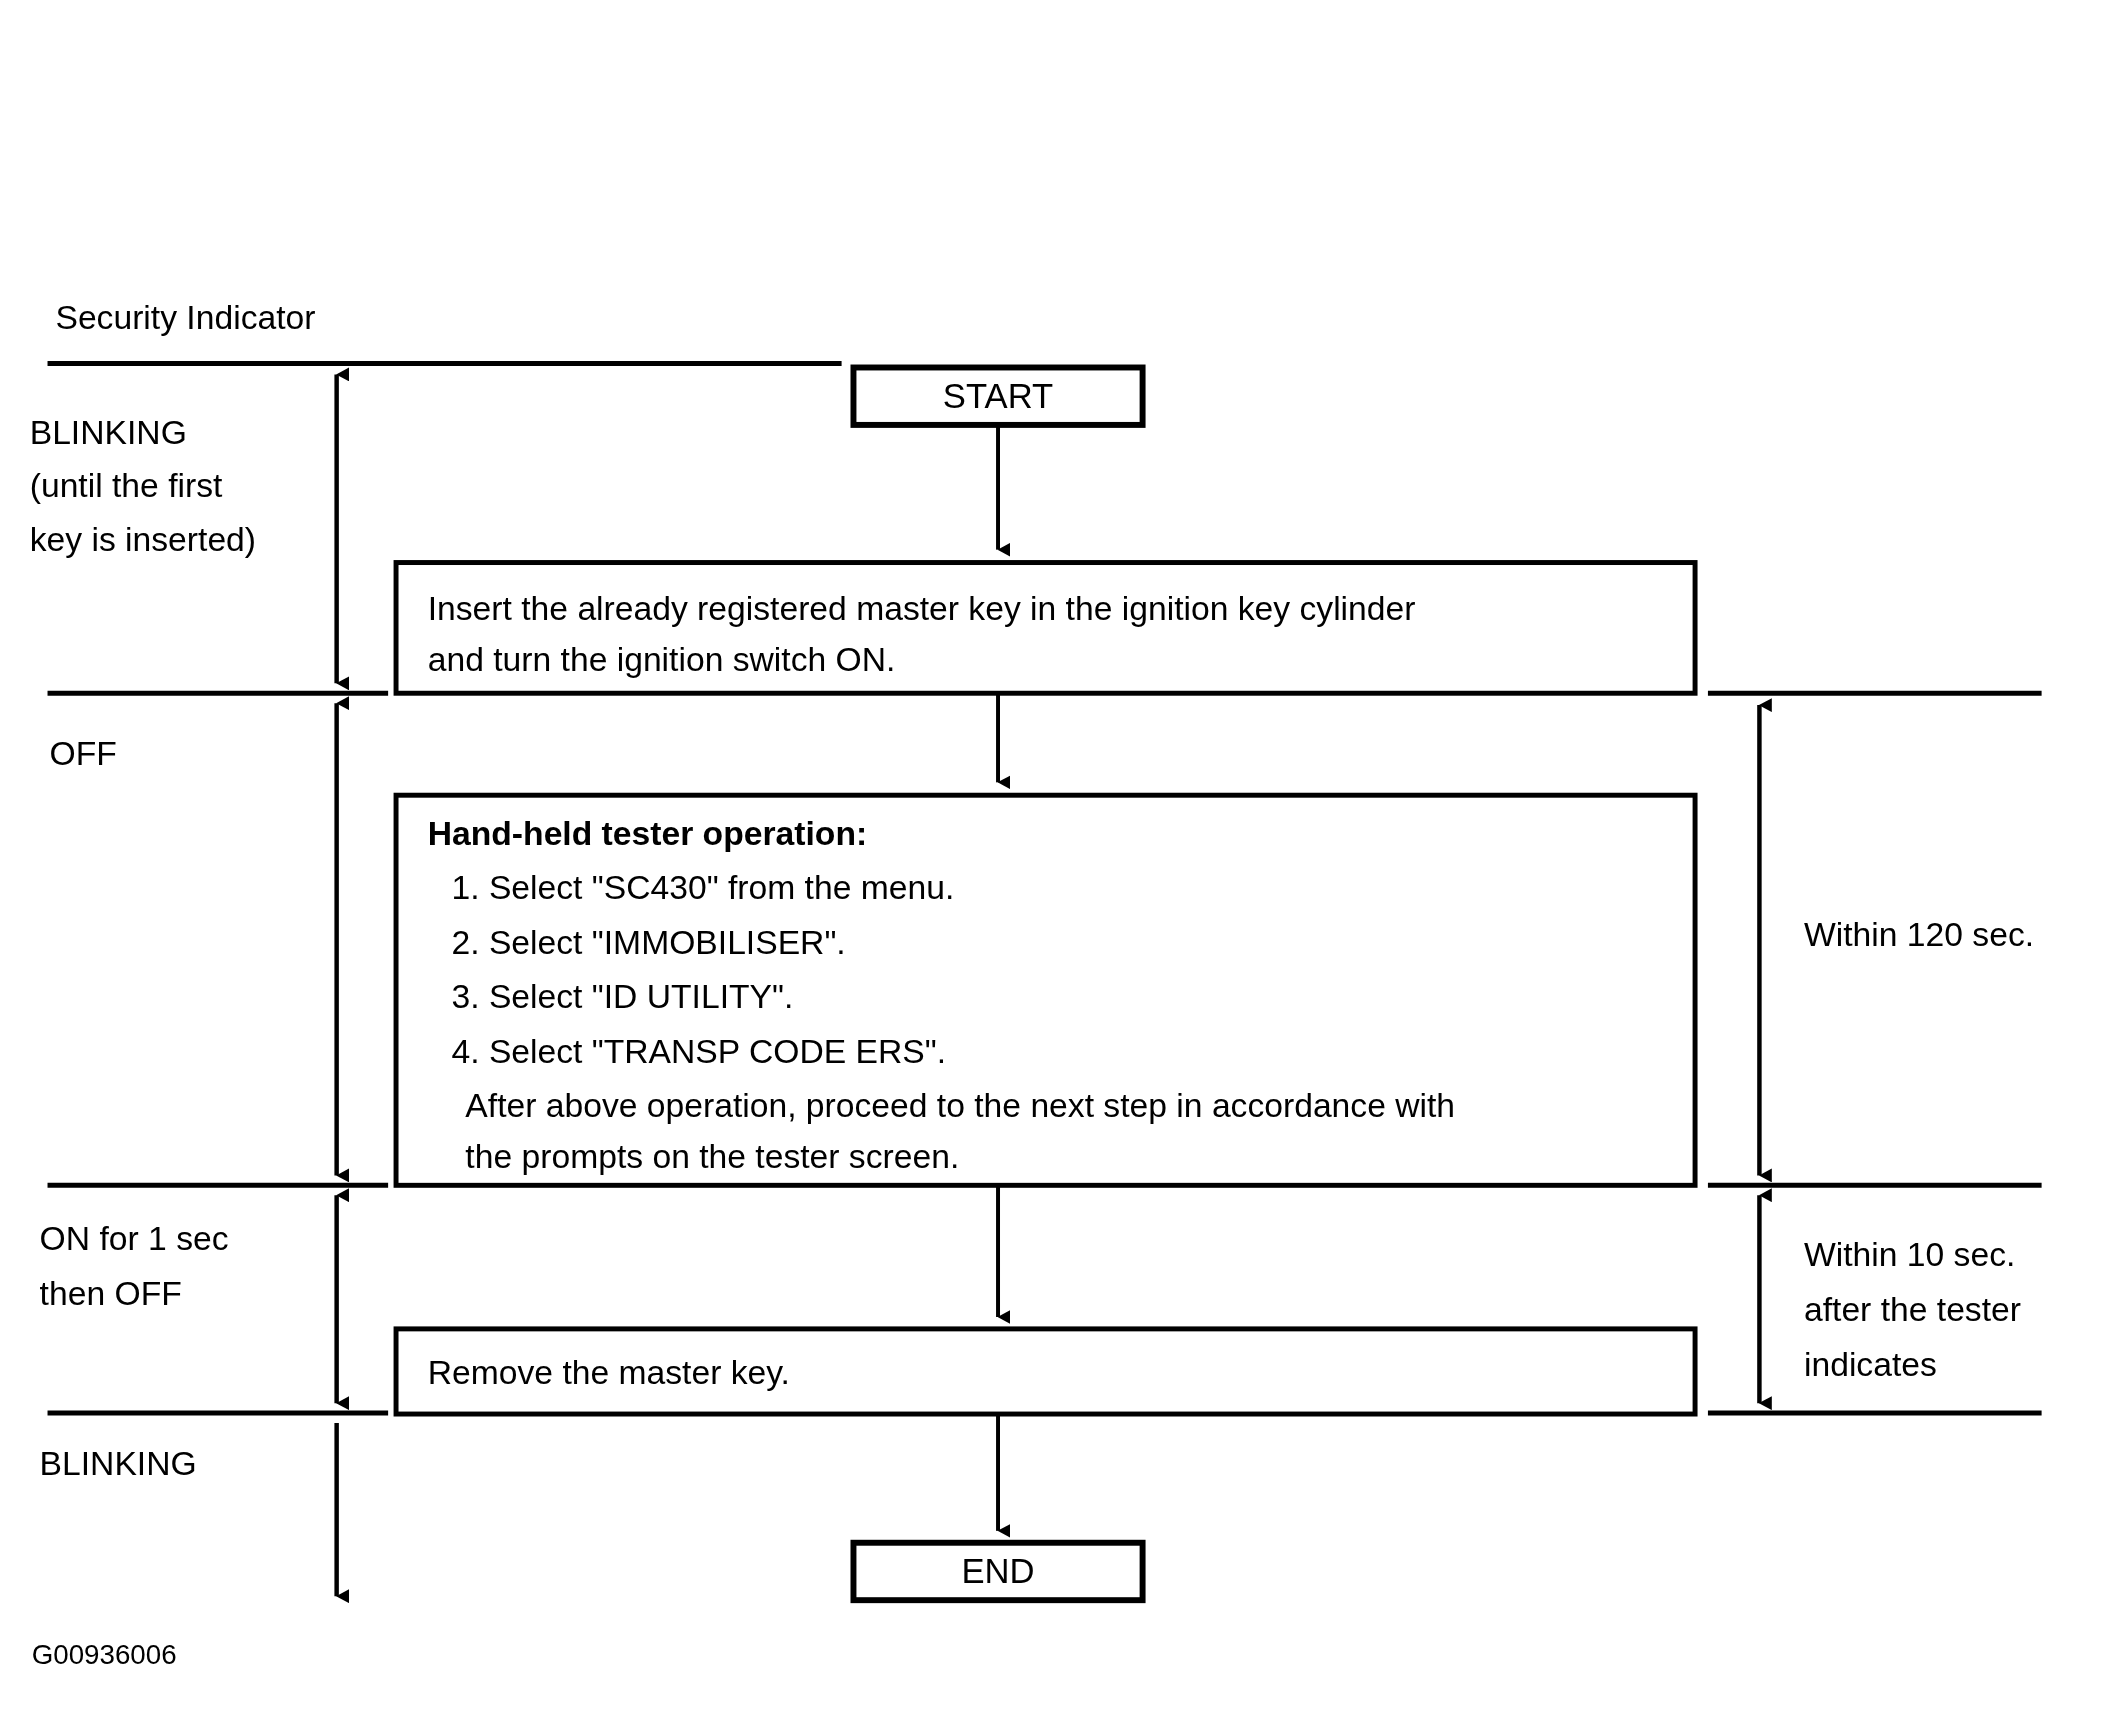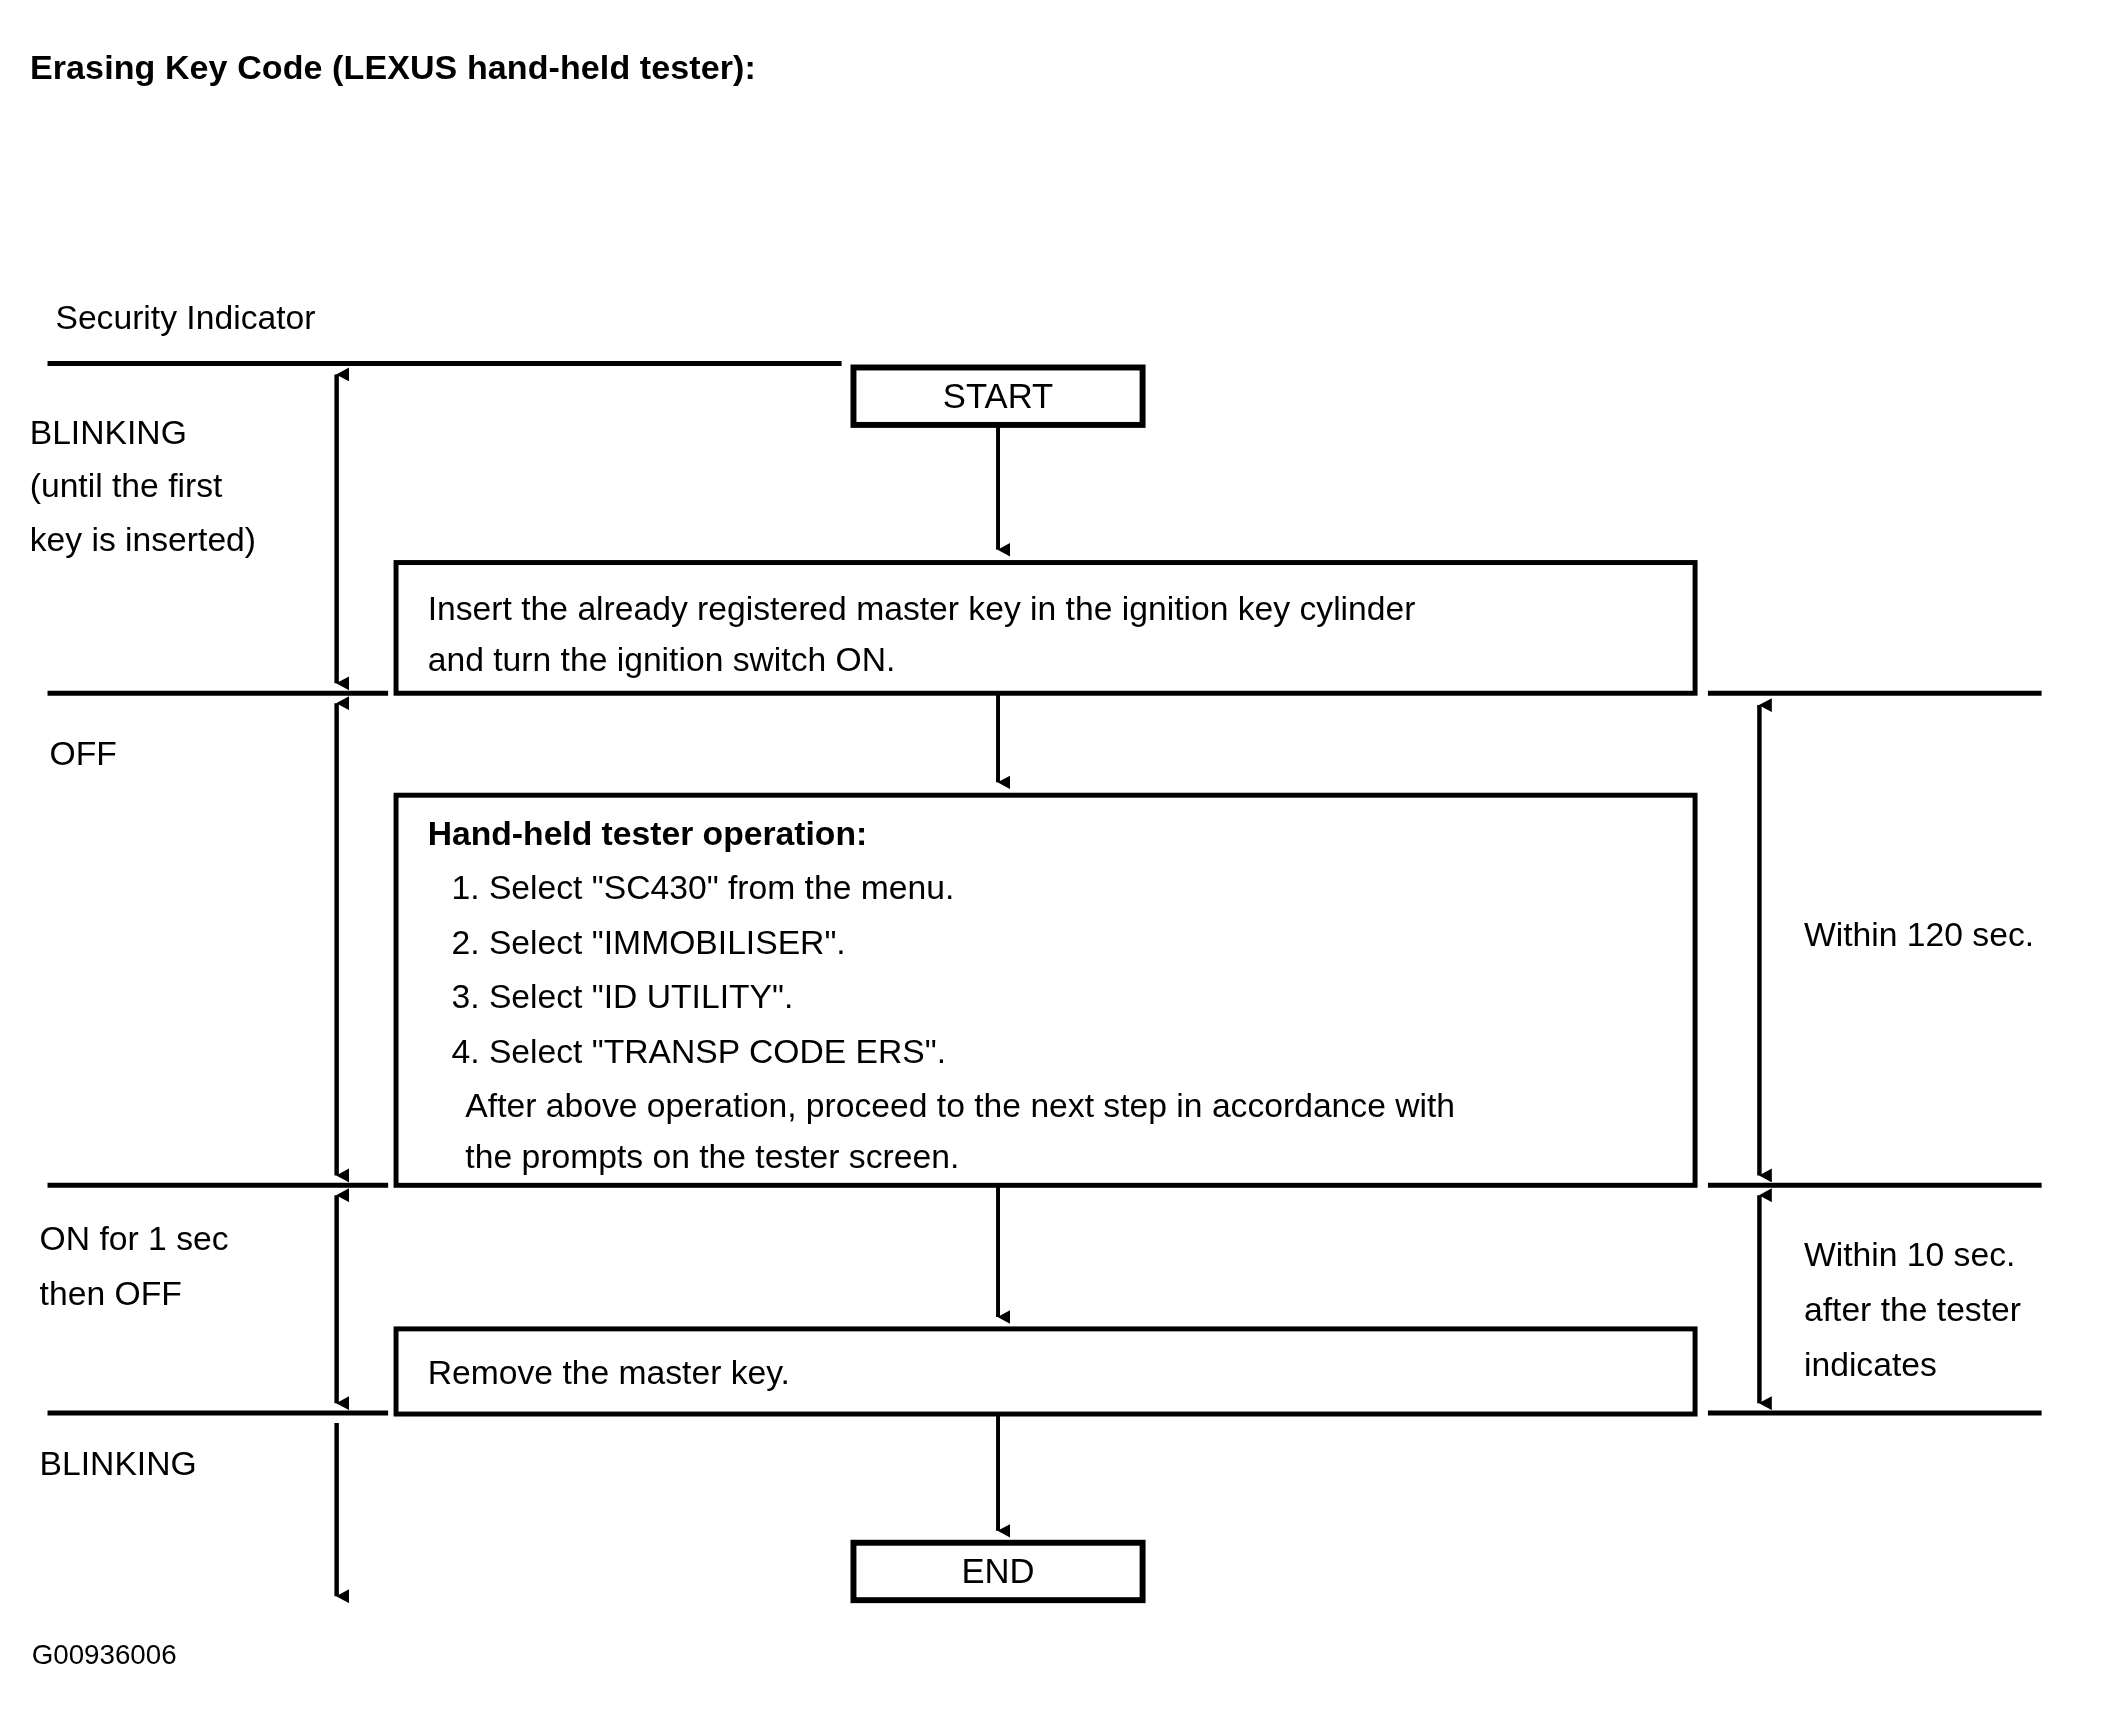--- a/index.html
+++ b/index.html
@@ -87,21 +87,20 @@
     font-family: "Liberation Sans", sans-serif;
     fill: #000000;
     font-size: 28px;
   }
 </style>
 </head>
 <body>
 
 <div id="page">
 
-  <div id="page-title">Erasing Key Code (LEXUS hand-held tester):</div>
 
   <svg class="diagram" viewBox="0 0 2123 1751">
     <defs>
       <marker id="arrowDown" markerWidth="14" markerHeight="13" refX="7" refY="12.5" orient="auto" markerUnits="userSpaceOnUse">
         <path d="M 0 0 L 14 0 L 7 13 Z" fill="#000000"></path>
       </marker>
       <marker id="arrowUp" markerWidth="14" markerHeight="13" refX="7" refY="12.5" orient="auto" markerUnits="userSpaceOnUse">
         <path d="M 0 0 L 14 0 L 7 13 Z" fill="#000000"></path>
       </marker>
     </defs>

